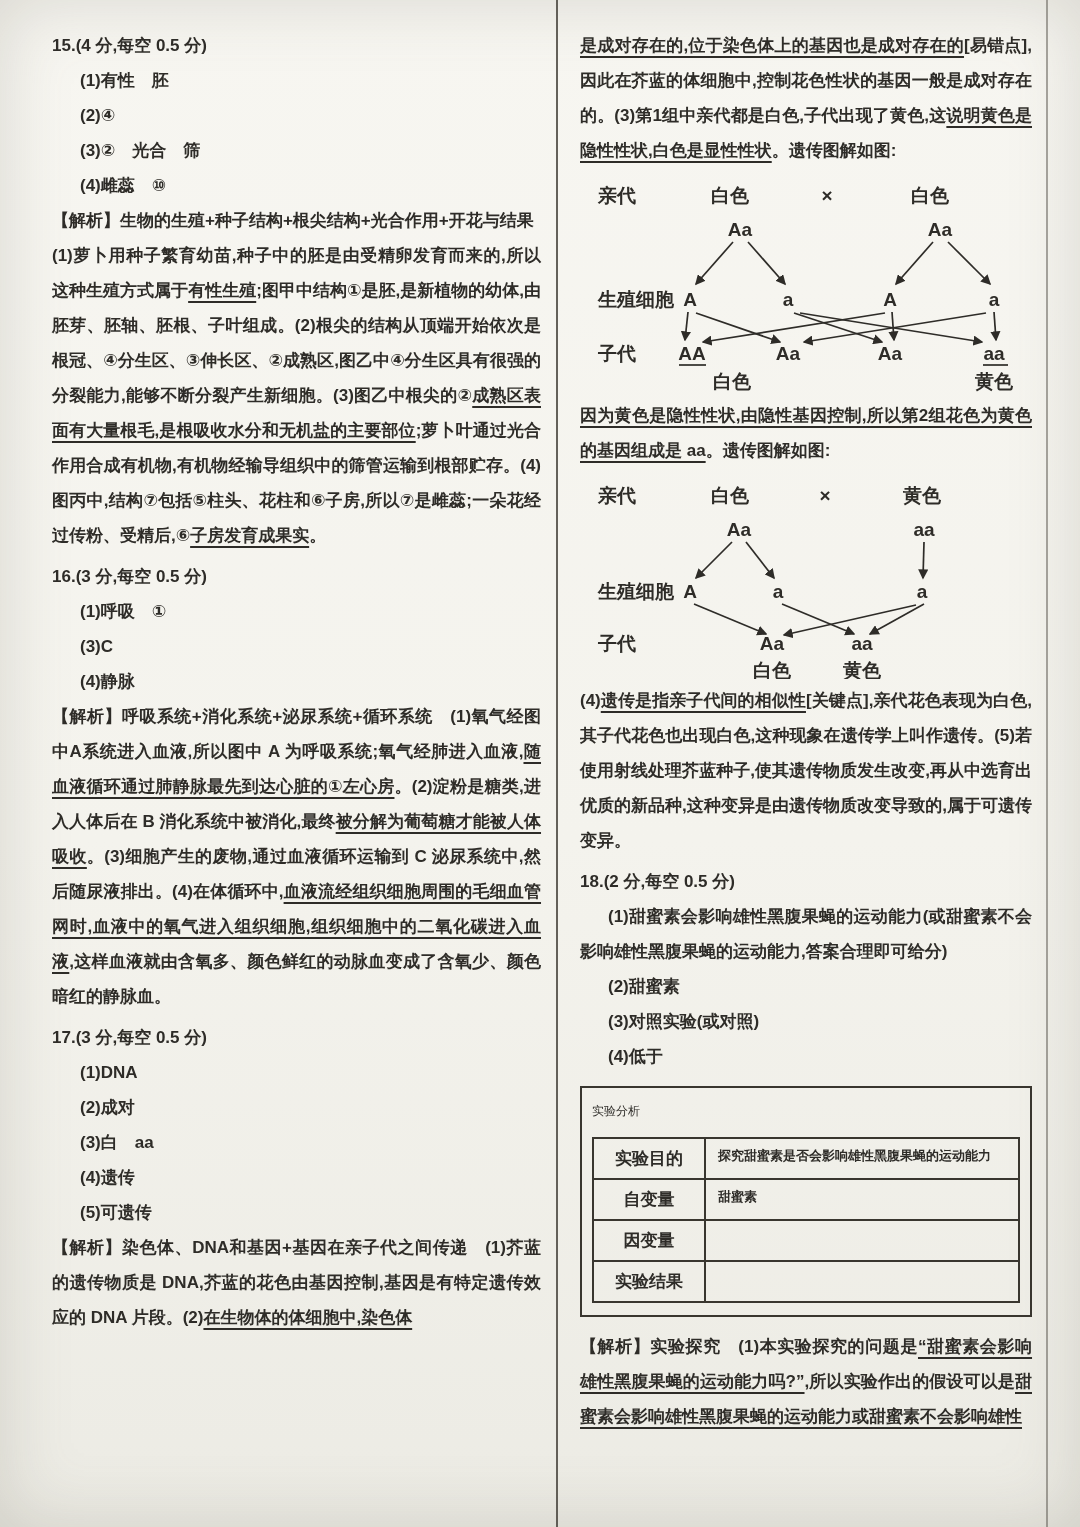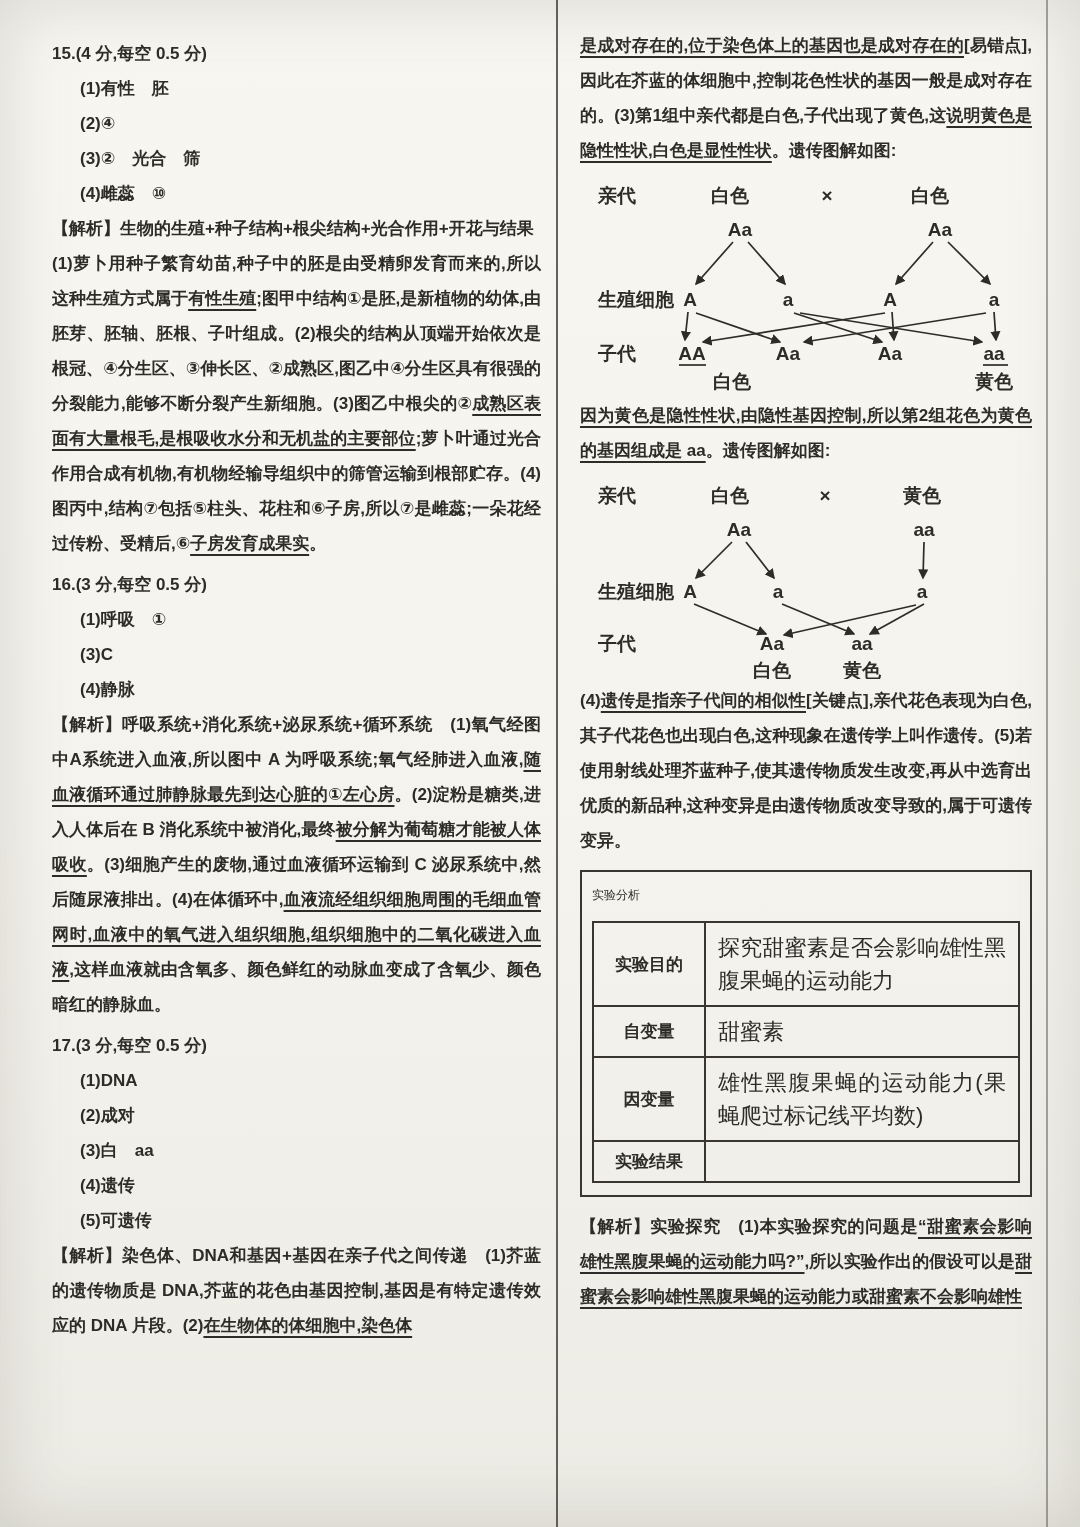--- a/index.html
+++ b/index.html
@@ -9,37 +9,37 @@
     font-family:"Liberation Sans","DejaVu Sans",sans-serif;
   }
   .page{
     position:absolute;inset:0;
     background:linear-gradient(180deg,#f7f6f1 0%,#f4f3ed 55%,#ecebe4 100%);
     box-shadow:inset 0 0 70px rgba(110,104,92,.22);
   }
   .divider{position:absolute;left:556px;top:0;width:2px;height:1527px;background:#4a4740;opacity:.85;}
   .edge-right{position:absolute;left:1046px;top:0;width:2px;height:1527px;background:#56524a;opacity:.5;}
   .col{position:absolute;}
-  .col-left{left:52px;top:36px;width:489px;}
+  .col-left{left:52px;top:28px;width:489px;}
   .col-right{left:580px;top:28px;width:452px;}
   .qheader{font-size:17px;line-height:35px;font-weight:700;}
   .answer{font-size:17px;line-height:35px;font-weight:700;text-indent:28px;text-align:justify;}
   .analysis,.para{font-size:17px;line-height:35px;font-weight:600;text-align:justify;margin:0 0 6px 0;}
   .tag,.topic{font-weight:800;}
   .u{text-decoration:underline;text-decoration-thickness:1.5px;text-underline-offset:5px;}
   .genetics{display:block;margin:6px 0 4px 0;}
   .genetics text{font-size:19px;font-weight:700;fill:#2e2c28;font-family:"Liberation Sans","DejaVu Sans",sans-serif;}
   .genetics line{stroke:#2e2c28;stroke-width:1.7;}
   .exp-box{border:2.5px solid #39362f;margin-top:12px;padding:6px 10px 12px 10px;}
   .exp-title{font-size:12px;font-weight:400;line-height:34px;}
   .exp-table{border:2px solid #39362f;margin-top:9px;}
   .exp-row{display:flex;border-top:2px solid #39362f;}
   .exp-row:first-child{border-top:none;}
   .exp-label{flex:0 0 102px;border-right:2px solid #39362f;display:flex;align-items:center;justify-content:center;font-weight:800;font-size:17px;padding:8px 4px;text-align:center;}
-  .exp-value{flex:1;padding:8px 12px;font-size:22px;line-height:33px;font-weight:400;text-align:justify;}
+  .exp-value{flex:1;padding:0 12px;font-size:13px;line-height:33px;font-weight:700;text-align:justify;}
   .mt12{margin-top:12px;}
 </style>
 </head>
 <body>
 
 <div class="page">
   <div class="divider"></div>
   <div class="edge-right"></div>
 
   <div class="col col-left">
@@ -147,35 +147,41 @@
       <text x="342" y="124" text-anchor="middle">a</text>
       <text x="18" y="176">子代</text>
       <text x="192" y="176" text-anchor="middle">Aa</text>
       <text x="282" y="176" text-anchor="middle">aa</text>
       <text x="192" y="203" text-anchor="middle">白色</text>
       <text x="282" y="203" text-anchor="middle">黄色</text>
     </svg>
 
     <p class="para"><span>(4)</span><span class="u">遗传是指亲子代间的相似性</span><span class="tag">[关键点]</span><span>,亲代花色表现为白色,其子代花色也出现白色,这种现象在遗传学上叫作遗传。(5)若使用射线处理芥蓝种子,使其遗传物质发生改变,再从中选育出优质的新品种,这种变异是由遗传物质改变导致的,属于可遗传变异。</span></p>
 
+    <section>
+      <div class="qheader">18.(2 分,每空 0.5 分)</div>
+      <div class="answer">(1)甜蜜素会影响雄性黑腹果蝇的运动能力(或甜蜜素不会影响雄性黑腹果蝇的运动能力,答案合理即可给分)</div>
+      <div class="answer">(2)甜蜜素</div>
+      <div class="answer">(3)对照实验(或对照)</div>
+      <div class="answer">(4)低于</div>
+    </section>
 
     <div class="exp-box">
       <div class="exp-title">实验分析</div>
       <div class="exp-table">
         <div class="exp-row">
           <div class="exp-label">实验目的</div>
           <div class="exp-value">探究甜蜜素是否会影响雄性黑腹果蝇的运动能力</div>
         </div>
         <div class="exp-row">
           <div class="exp-label">自变量</div>
           <div class="exp-value">甜蜜素</div>
         </div>
         <div class="exp-row">
           <div class="exp-label">因变量</div>
-          <div class="exp-value">雄性黑腹果蝇的运动能力(果蝇爬过标记线平均数)</div>
         </div>
         <div class="exp-row">
           <div class="exp-label">实验结果</div>
         </div>
       </div>
     </div>
 
     <p class="analysis mt12"><span class="tag">【解析】</span><span class="topic">实验探究</span><span>　(1)本实验探究的问题是</span><span class="u">“甜蜜素会影响雄性黑腹果蝇的运动能力吗?”</span><span>,所以实验作出的假设可以是</span><span class="u">甜蜜素会影响雄性黑腹果蝇的运动能力或甜蜜素不会影响雄性</span></p>
 
   </div>

